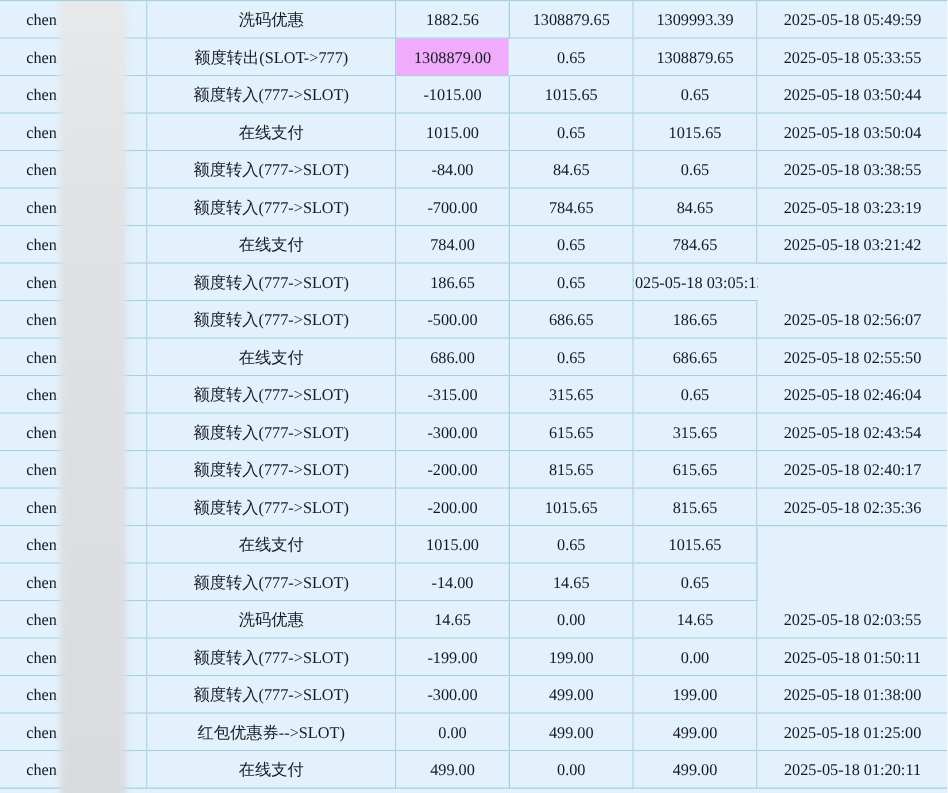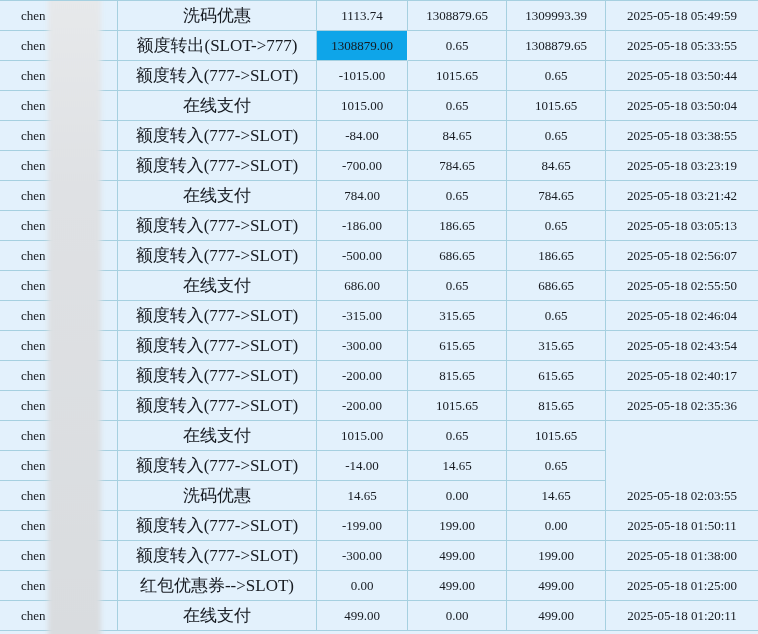--- a/index.html
+++ b/index.html
@@ -34,23 +34,23 @@
     justify-content: center;
     font-size: 13px;
     white-space: nowrap;
     overflow: hidden;
   }
   .cell.c-time { border-right: none; }
   .cell.c-user {
     justify-content: flex-start;
     padding-left: 21px;
   }
-  .cell.c-type { font-size: 17px; }
+  .cell.c-type { font-size: 13px; }
   .cell.selected {
-    background: #0ea5e9;
+    background: #f0abfc;
     border-right-color: #e8f2fa;
     font-family: Liberation Serif, serif;
   }
   .partial-row {
     height: 4px;
     background: #e3f1fc;
   }
   .blur-overlay {
     position: absolute;
     left: 48px;
@@ -63,21 +63,21 @@
   }
 </style>
 </head>
 <body>
 
 <div class="viewport">
   <div id="rows">
   <div class="row">
     <div class="cell c-user">chen</div>
     <div class="cell c-type">洗码优惠</div>
-    <div class="cell c-amount">1113.74</div>
+    <div class="cell c-amount">1882.56</div>
     <div class="cell c-before">1308879.65</div>
     <div class="cell c-after">1309993.39</div>
     <div class="cell c-time">2025-05-18 05:49:59</div>
   </div>
 
   <div class="row">
     <div class="cell c-user">chen</div>
     <div class="cell c-type">额度转出(SLOT-&gt;777)</div>
     <div class="cell c-amount selected">1308879.00</div>
     <div class="cell c-before">0.65</div>
@@ -126,21 +126,20 @@
     <div class="cell c-type">在线支付</div>
     <div class="cell c-amount">784.00</div>
     <div class="cell c-before">0.65</div>
     <div class="cell c-after">784.65</div>
     <div class="cell c-time">2025-05-18 03:21:42</div>
   </div>
 
   <div class="row">
     <div class="cell c-user">chen</div>
     <div class="cell c-type">额度转入(777-&gt;SLOT)</div>
-    <div class="cell c-amount">-186.00</div>
     <div class="cell c-before">186.65</div>
     <div class="cell c-after">0.65</div>
     <div class="cell c-time">2025-05-18 03:05:13</div>
   </div>
 
   <div class="row">
     <div class="cell c-user">chen</div>
     <div class="cell c-type">额度转入(777-&gt;SLOT)</div>
     <div class="cell c-amount">-500.00</div>
     <div class="cell c-before">686.65</div>

